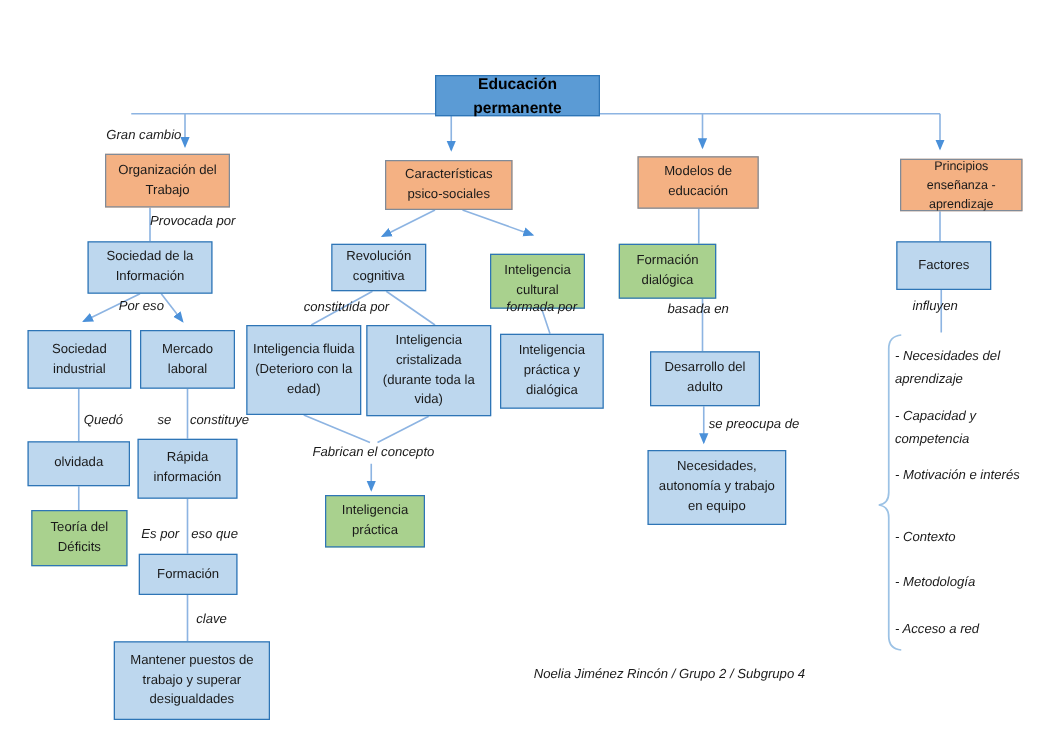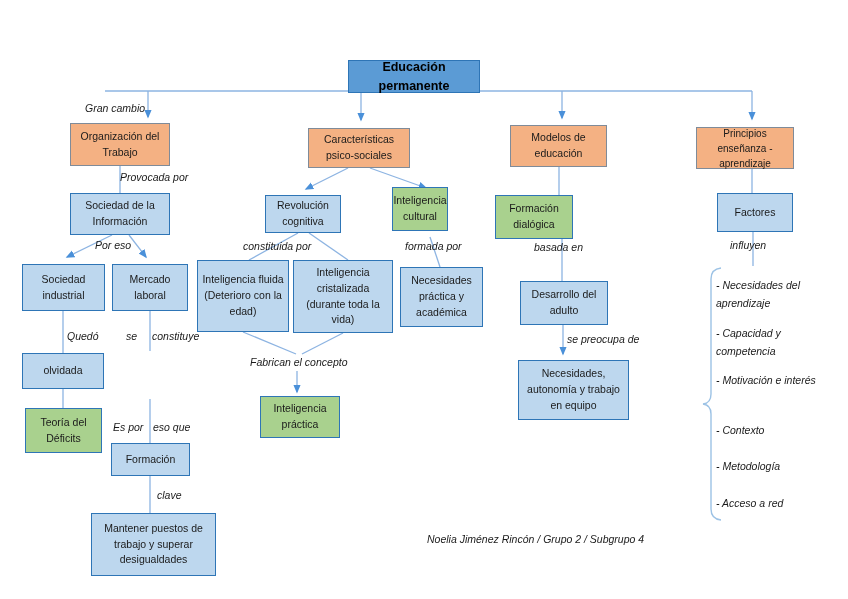--- a/index.html
+++ b/index.html
@@ -7,21 +7,21 @@
           font-family:"Liberation Sans",sans-serif;overflow:hidden;}
   svg.connectors{position:absolute;left:0;top:0;width:848px;height:599px;}
   .box{position:absolute;display:flex;align-items:center;justify-content:center;
        text-align:center;font-size:10.5px;line-height:1.5;color:#1a1a1a;
        padding:2px;box-sizing:border-box;}
   .blue{background:#BDD7EE;border:1.6px solid #2E75B6;}
   .green{background:#A9D18E;border:1.6px solid #2E75B6;}
   .orange{background:#F4B183;border:1.6px solid #7F8B99;}
   .header{background:#5B9BD5;border:1.6px solid #2E75B6;font-weight:bold;
           font-size:12.5px;color:#000;}
-  .tight{font-size:10px;}
+  .tight{font-size:10px;margin-left:24px;}
   .lbl{position:absolute;font-size:10.5px;color:#1a1a1a;white-space:nowrap;font-style:italic;}
   .li{white-space:normal;text-align:left;line-height:1.75;width:100px;}
   .attr{font-size:10.5px;}
 </style>
 </head>
 <body>
 
 <div class="canvas">
 
   <svg class="connectors" viewBox="0 0 848 599" xmlns="http://www.w3.org/2000/svg">
@@ -62,38 +62,39 @@
       <path d="M563 325 V354" marker-end="url(#arw)"></path>
 
       <path d="M752 169 V193"></path>
       <path d="M753 232 V266"></path>
     </g>
     <path d="M721 268 Q711 269 711 279 V394 Q711 403 703 404 Q711 405 711 414 V509 Q711 519 721 520" stroke="#9CC2E5" stroke-width="1.4" fill="none"></path>
   </svg>
 
   <div class="box header" style="left:348px;top:60px;width:132px;height:33px">Educación permanente</div>
 
-  <div class="box orange" style="left:70px;top:123px;width:100px;height:43px">Organización del Trabajo</div>
+  <div class="box orange" style="left:84px;top:123px;width:100px;height:43px">Organización del Trabajo</div>
   <div class="box orange" style="left:308px;top:128px;width:102px;height:40px">Características psico-sociales</div>
   <div class="box orange" style="left:510px;top:125px;width:97px;height:42px">Modelos de educación</div>
   <div class="box orange tight" style="left:696px;top:127px;width:98px;height:42px;padding:1px">Principios enseñanza - aprendizaje</div>
 
   <div class="box blue" style="left:70px;top:193px;width:100px;height:42px">Sociedad de la Información</div>
   <div class="box blue" style="left:22px;top:264px;width:83px;height:47px">Sociedad industrial</div>
   <div class="box blue" style="left:112px;top:264px;width:76px;height:47px">Mercado laboral</div>
   <div class="box blue" style="left:22px;top:353px;width:82px;height:36px">olvidada</div>
+  <div class="box blue" style="left:110px;top:351px;width:80px;height:48px">Rápida información</div>
   <div class="box green" style="left:25px;top:408px;width:77px;height:45px">Teoría del Déficits</div>
   <div class="box blue" style="left:111px;top:443px;width:79px;height:33px">Formación</div>
   <div class="box blue" style="left:265px;top:195px;width:76px;height:38px">Revolución cognitiva</div>
 
   <div class="box blue" style="left:91px;top:513px;width:125px;height:63px">Mantener puestos de trabajo y superar desigualdades</div>
-  <div class="box green" style="left:392px;top:187px;width:56px;height:44px">Inteligencia cultural</div>
+  <div class="box green" style="left:392px;top:203px;width:76px;height:44px">Inteligencia cultural</div>
   <div class="box blue" style="left:197px;top:260px;width:92px;height:72px">Inteligencia fluida (Deterioro con la edad)</div>
   <div class="box blue" style="left:293px;top:260px;width:100px;height:73px">Inteligencia cristalizada (durante toda la vida)</div>
-  <div class="box blue" style="left:400px;top:267px;width:83px;height:60px">Necesidades práctica y académica</div>
+  <div class="box blue" style="left:400px;top:267px;width:83px;height:60px">Inteligencia práctica y dialógica</div>
   <div class="box green" style="left:260px;top:396px;width:80px;height:42px">Inteligencia práctica</div>
 
   <div class="box green" style="left:495px;top:195px;width:78px;height:44px">Formación dialógica</div>
   <div class="box blue" style="left:520px;top:281px;width:88px;height:44px">Desarrollo del adulto</div>
   <div class="box blue" style="left:518px;top:360px;width:111px;height:60px">Necesidades, autonomía y trabajo en equipo</div>
 
   <div class="box blue" style="left:717px;top:193px;width:76px;height:39px">Factores</div>
 
   <div class="lbl" style="left:85px;top:102px">Gran cambio</div>
   <div class="lbl" style="left:120px;top:171px">Provocada por</div>

